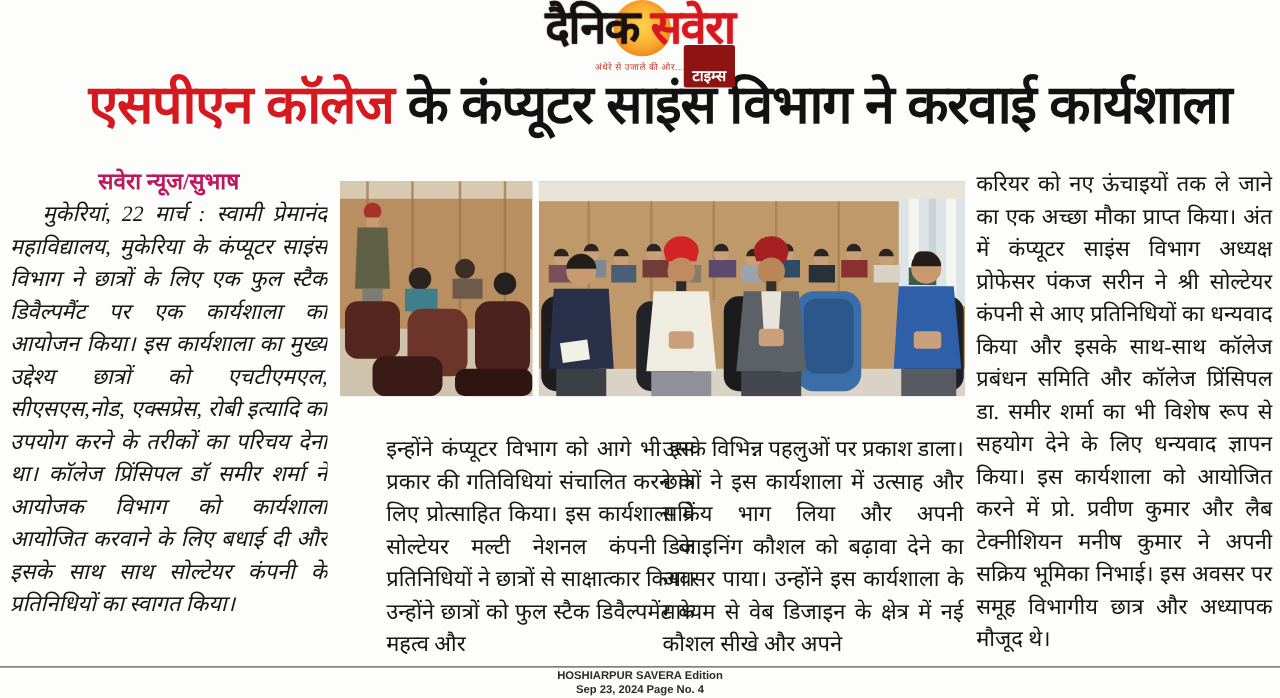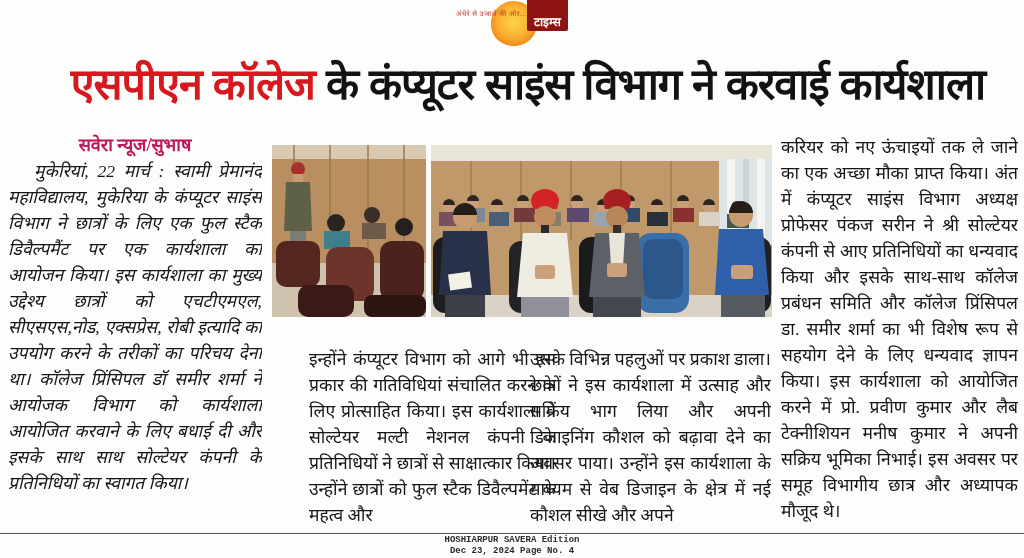--- a/index.html
+++ b/index.html
@@ -41,30 +41,34 @@
   
   .photo-wrap{position:absolute;left:272px;top:145px;width:500px;height:172px;display:flex;gap:5px;}
   .photo-wrap svg{display:block;height:172px;}
   .caption{position:absolute;left:272px;top:318px;width:499px;height:23px;
            font-weight:bold;font-size:16.5px;line-height:22px;color:#0e0e0e;
            border-bottom:1.5px solid #2a2a2a;padding-left:4px;}
 
   
   .bottom-rule{position:absolute;left:0;top:533px;width:1024px;border-top:1.5px solid #555;}
   .footer{position:absolute;left:0;top:535px;width:1024px;text-align:center;
-          font-family:Liberation Mono, monospace;font-weight:bold;font-size:9px;line-height:11px;color:#2b2b2b;}
+          font-family:Liberation Sans, sans-serif;font-weight:bold;font-size:9px;line-height:11px;color:#2b2b2b;}
 </style>
 </head>
 <body>
 
 <div id="page">
 
   <div class="masthead">
     <div class="mast-inner">
       <div class="sun"></div>
+      <div class="mast-title">
+        <span class="mast-black">दैनिक</span>
+        <span class="mast-red">सवेरा</span>
+      </div>
       <div class="mast-sub">
         <span class="tagline">अंधेरे से उजाले की ओर...</span>
         <span class="times-box">टाइम्स</span>
       </div>
     </div>
   </div>
 
   <div class="headline">
     <span class="hl-red">एसपीएन कॉलेज</span><span class="hl-black"> के कंप्यूटर साइंस विभाग ने करवाई कार्यशाला</span>
   </div>
@@ -209,16 +213,16 @@
   <div class="col" id="col3">
     <p>उसके विभिन्न पहलुओं पर प्रकाश डाला। छात्रों ने इस कार्यशाला में उत्साह और सक्रिय भाग लिया और अपनी डिजाइनिंग कौशल को बढ़ावा देने का अवसर पाया। उन्होंने इस कार्यशाला के माध्यम से वेब डिजाइन के क्षेत्र में नई कौशल सीखे और अपने</p>
   </div>
   <div class="col" id="col4">
     <p>करियर को नए ऊंचाइयों तक ले जाने का एक अच्छा मौका प्राप्त किया। अंत में कंप्यूटर साइंस विभाग अध्यक्ष प्रोफेसर पंकज सरीन ने श्री सोल्टेयर कंपनी से आए प्रतिनिधियों का धन्यवाद किया और इसके साथ-साथ कॉलेज प्रबंधन समिति और कॉलेज प्रिंसिपल डा. समीर शर्मा का भी विशेष रूप से सहयोग देने के लिए धन्यवाद ज्ञापन किया। इस कार्यशाला को आयोजित करने में प्रो. प्रवीण कुमार और लैब टेक्नीशियन मनीष कुमार ने अपनी सक्रिय भूमिका निभाई। इस अवसर पर समूह विभागीय छात्र और अध्यापक मौजूद थे।</p>
   </div>
 
   <div class="bottom-rule"></div>
   <div class="footer">
     <div>HOSHIARPUR SAVERA Edition</div>
-    <div>Dec 23, 2024 Page No. 4</div>
+    <div>Sep 23, 2024 Page No. 4</div>
   </div>
 
 </div>
 
 </body></html>

